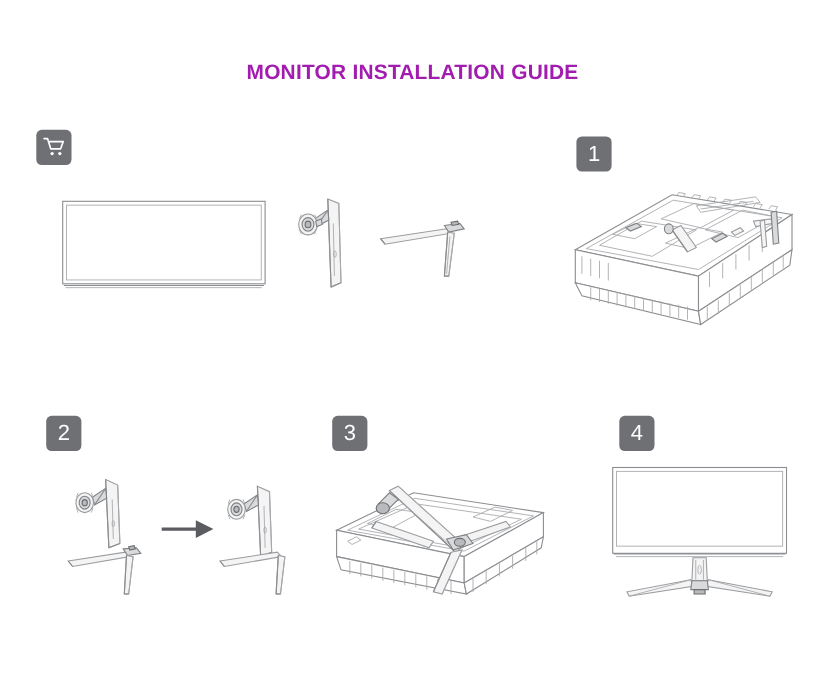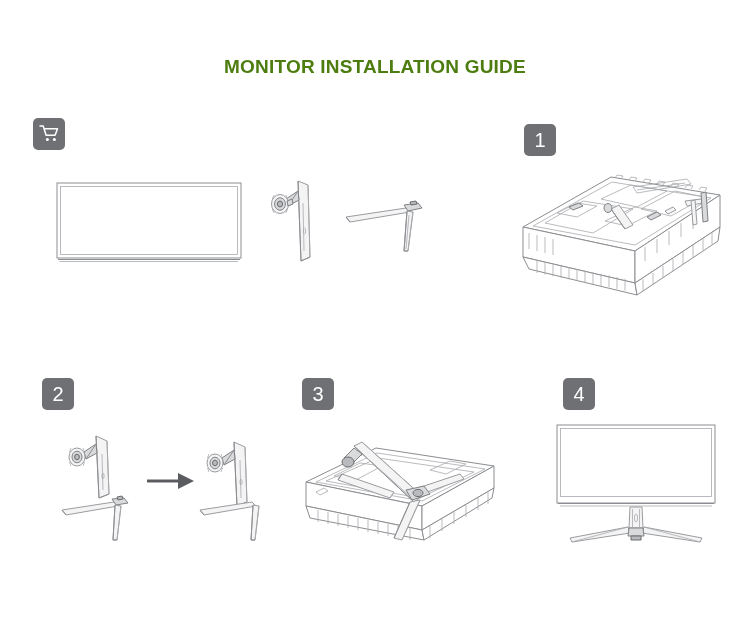--- a/index.html
+++ b/index.html
@@ -18,21 +18,21 @@
 
   #page-title {
     position: absolute;
     left: 0;
     top: 56px;
     width: 750px;
     text-align: center;
     font-size: 19px;
     font-weight: bold;
     letter-spacing: 0.2px;
-    color: #4d7c0f;
+    color: #a21caf;
   }
 
   
   .badge {
     position: absolute;
     width: 32px;
     height: 32px;
     border-radius: 5px;
     background: #6e7073;
     color: #ffffff;

